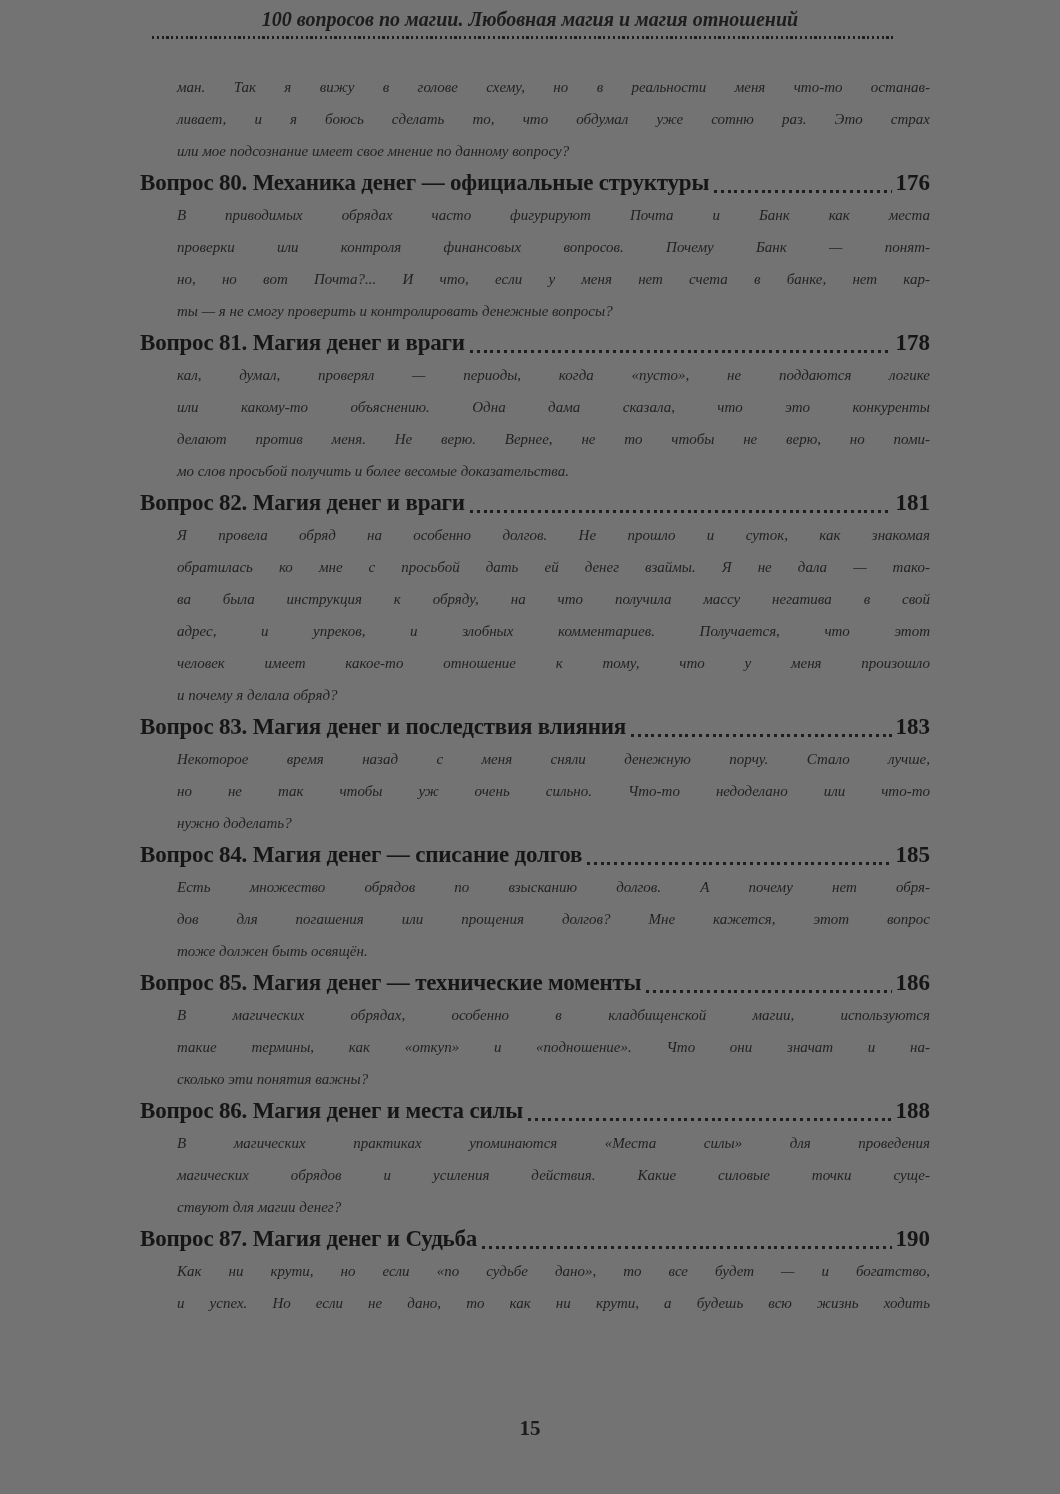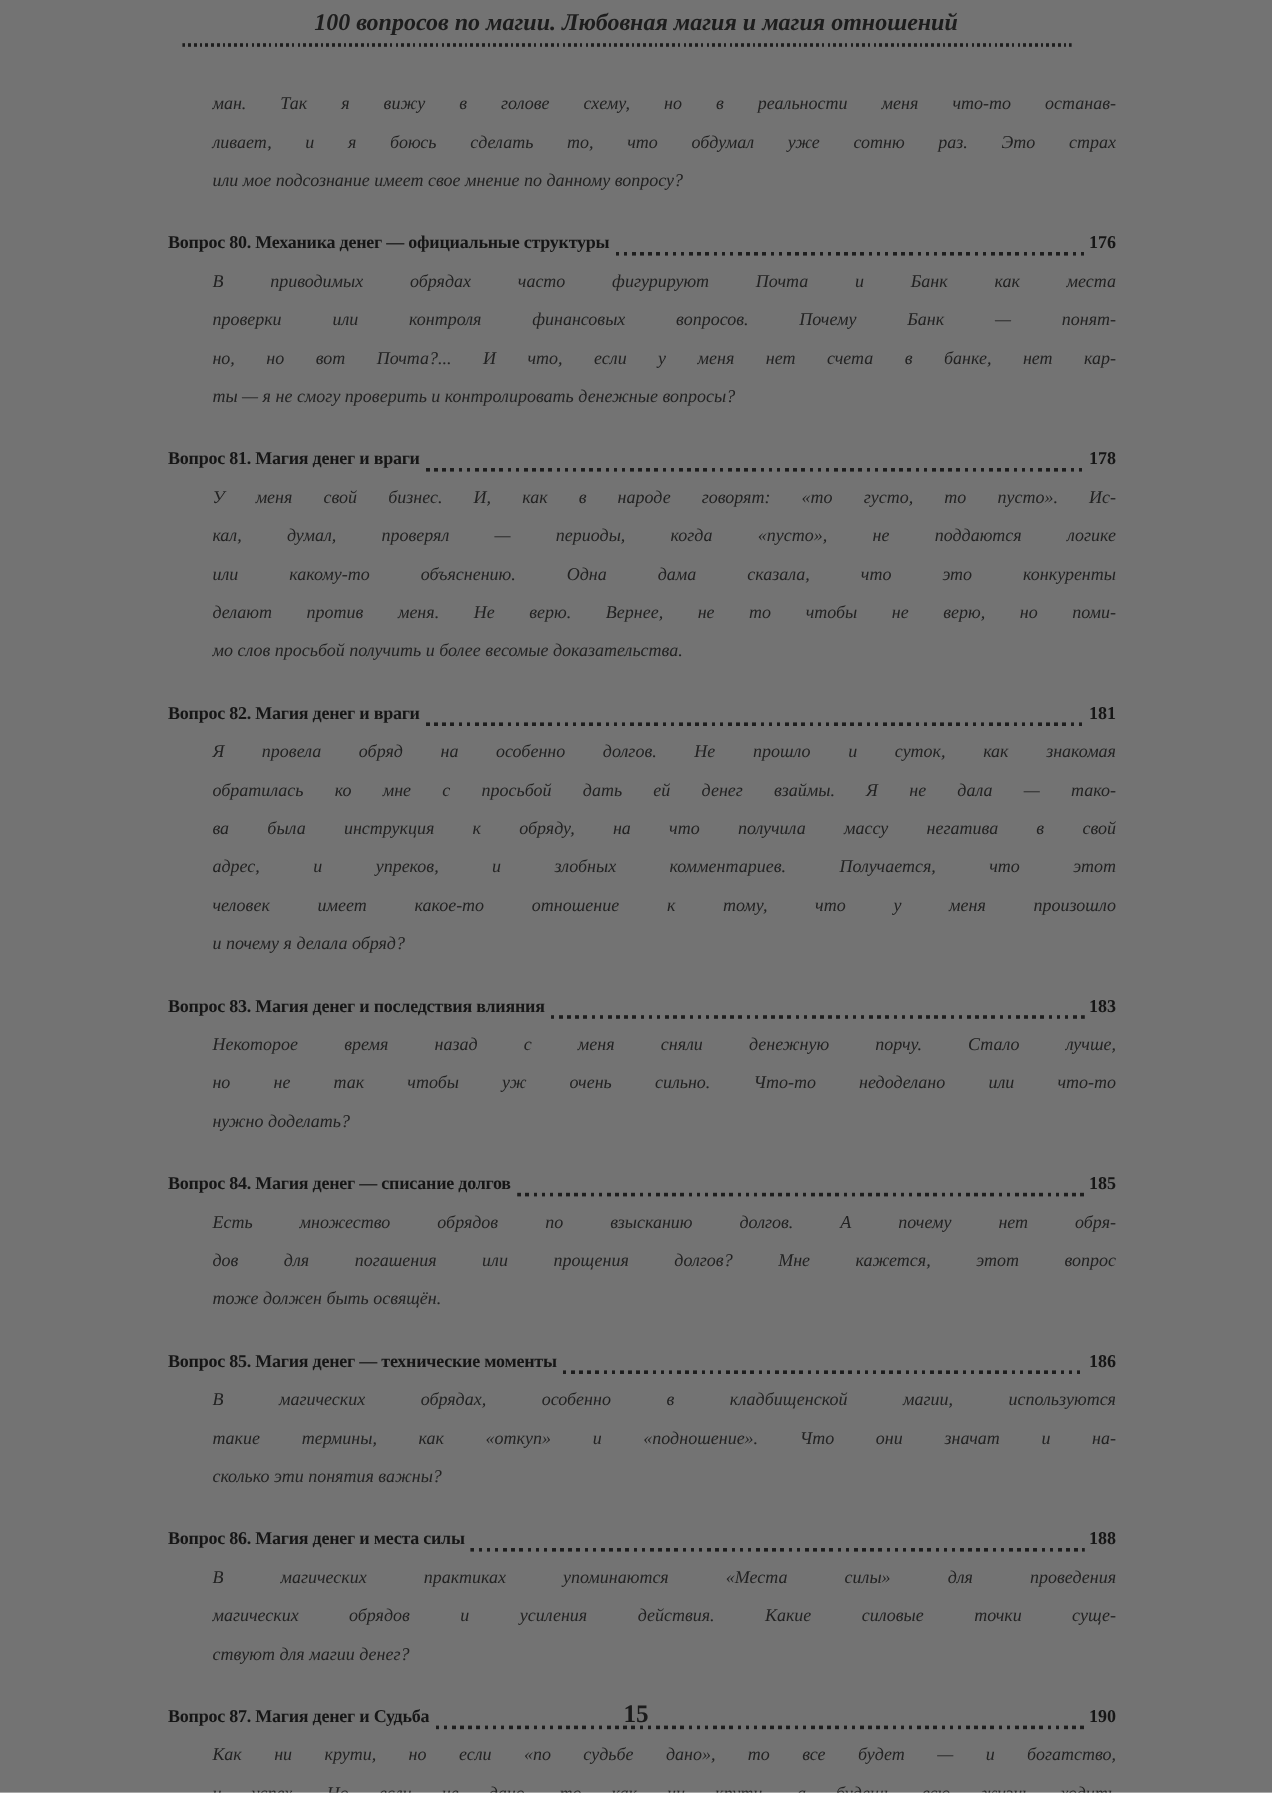--- a/index.html
+++ b/index.html
@@ -55,37 +55,36 @@
     text-align-last: justify;
     white-space: normal;
   }
   .dline.last {
     text-align-last: left;
   }
   .entry-heading {
     display: flex;
     align-items: flex-end;
     font-weight: bold;
-    font-size: 15px;
+    font-size: 23px;
     line-height: 32px;
     color: #161616;
   }
   .etitle {
     white-space: nowrap;
     letter-spacing: -0.2px;
   }
   .leader {
     flex: 1 1 auto;
     height: 3.4px;
     margin: 0 4px 6px 5px;
     background: repeating-linear-gradient(to right, #1d1d1d 0 3px, transparent 3px 6.8px);
   }
   .epage {
     white-space: nowrap;
-    margin-top: 20px;
   }
   .footer-page-number {
     position: absolute;
     top: 1416px;
     left: 0;
     right: 0;
     text-align: center;
     font-weight: bold;
     font-size: 21px;
     color: #1b1b1b;
@@ -118,21 +117,20 @@
           <div class="dline last">ты — я не смогу проверить и контролировать денежные вопросы?</div>
         </div>
       </div>
       <div class="entry">
         <div class="entry-heading">
           <span class="etitle">Вопрос 81. Магия денег и враги</span>
           <span class="leader"></span>
           <span class="epage">178</span>
         </div>
         <div class="desc">
-          <div class="dline">У меня свой бизнес. И, как в народе говорят: «то густо, то пусто». Ис-</div>
           <div class="dline">кал, думал, проверял — периоды, когда «пусто», не поддаются логике</div>
           <div class="dline">или какому-то объяснению. Одна дама сказала, что это конкуренты</div>
           <div class="dline">делают против меня. Не верю. Вернее, не то чтобы не верю, но поми-</div>
           <div class="dline last">мо слов просьбой получить и более весомые доказательства.</div>
         </div>
       </div>
       <div class="entry">
         <div class="entry-heading">
           <span class="etitle">Вопрос 82. Магия денег и враги</span>
           <span class="leader"></span>

